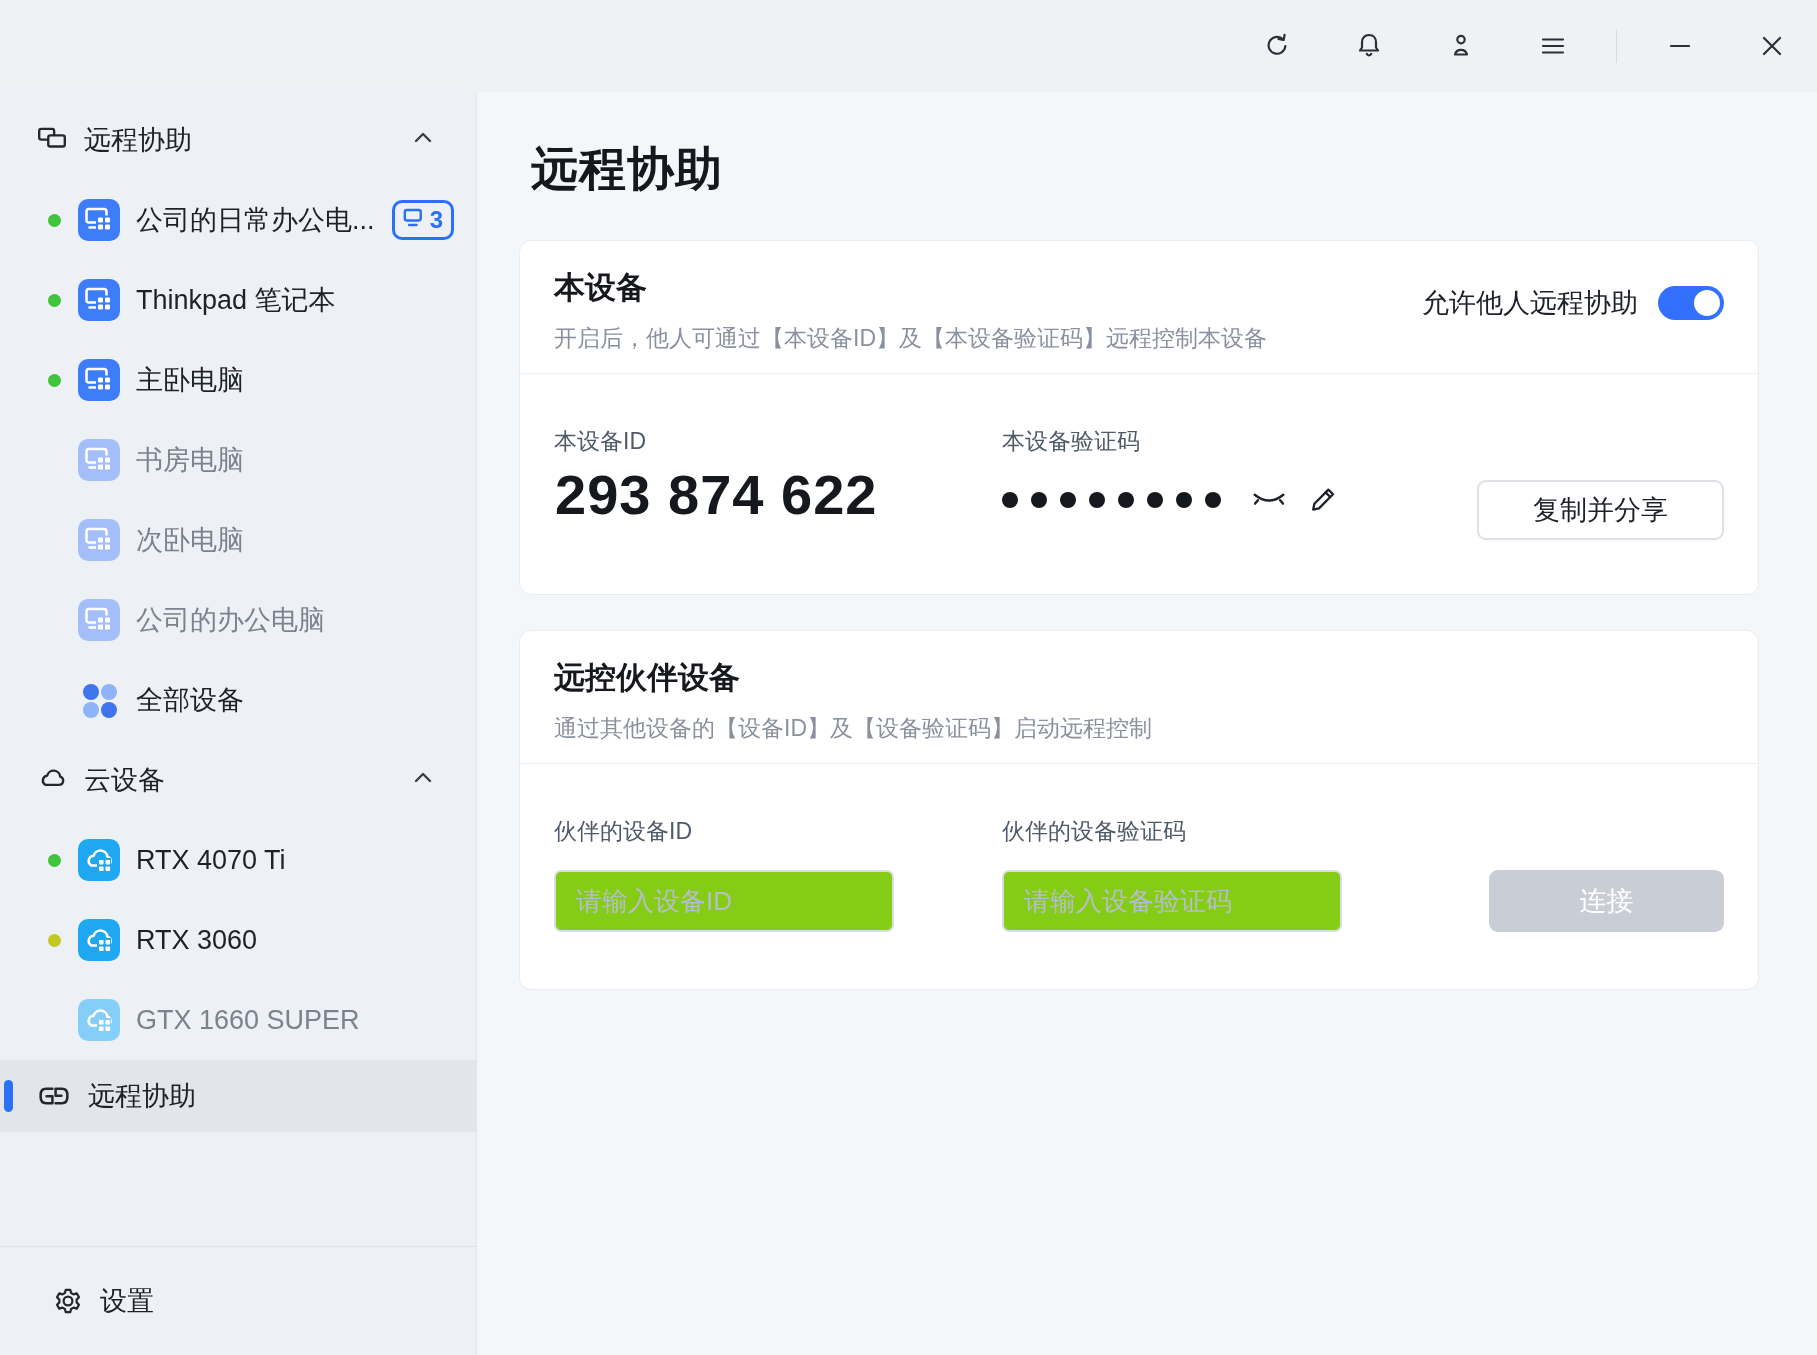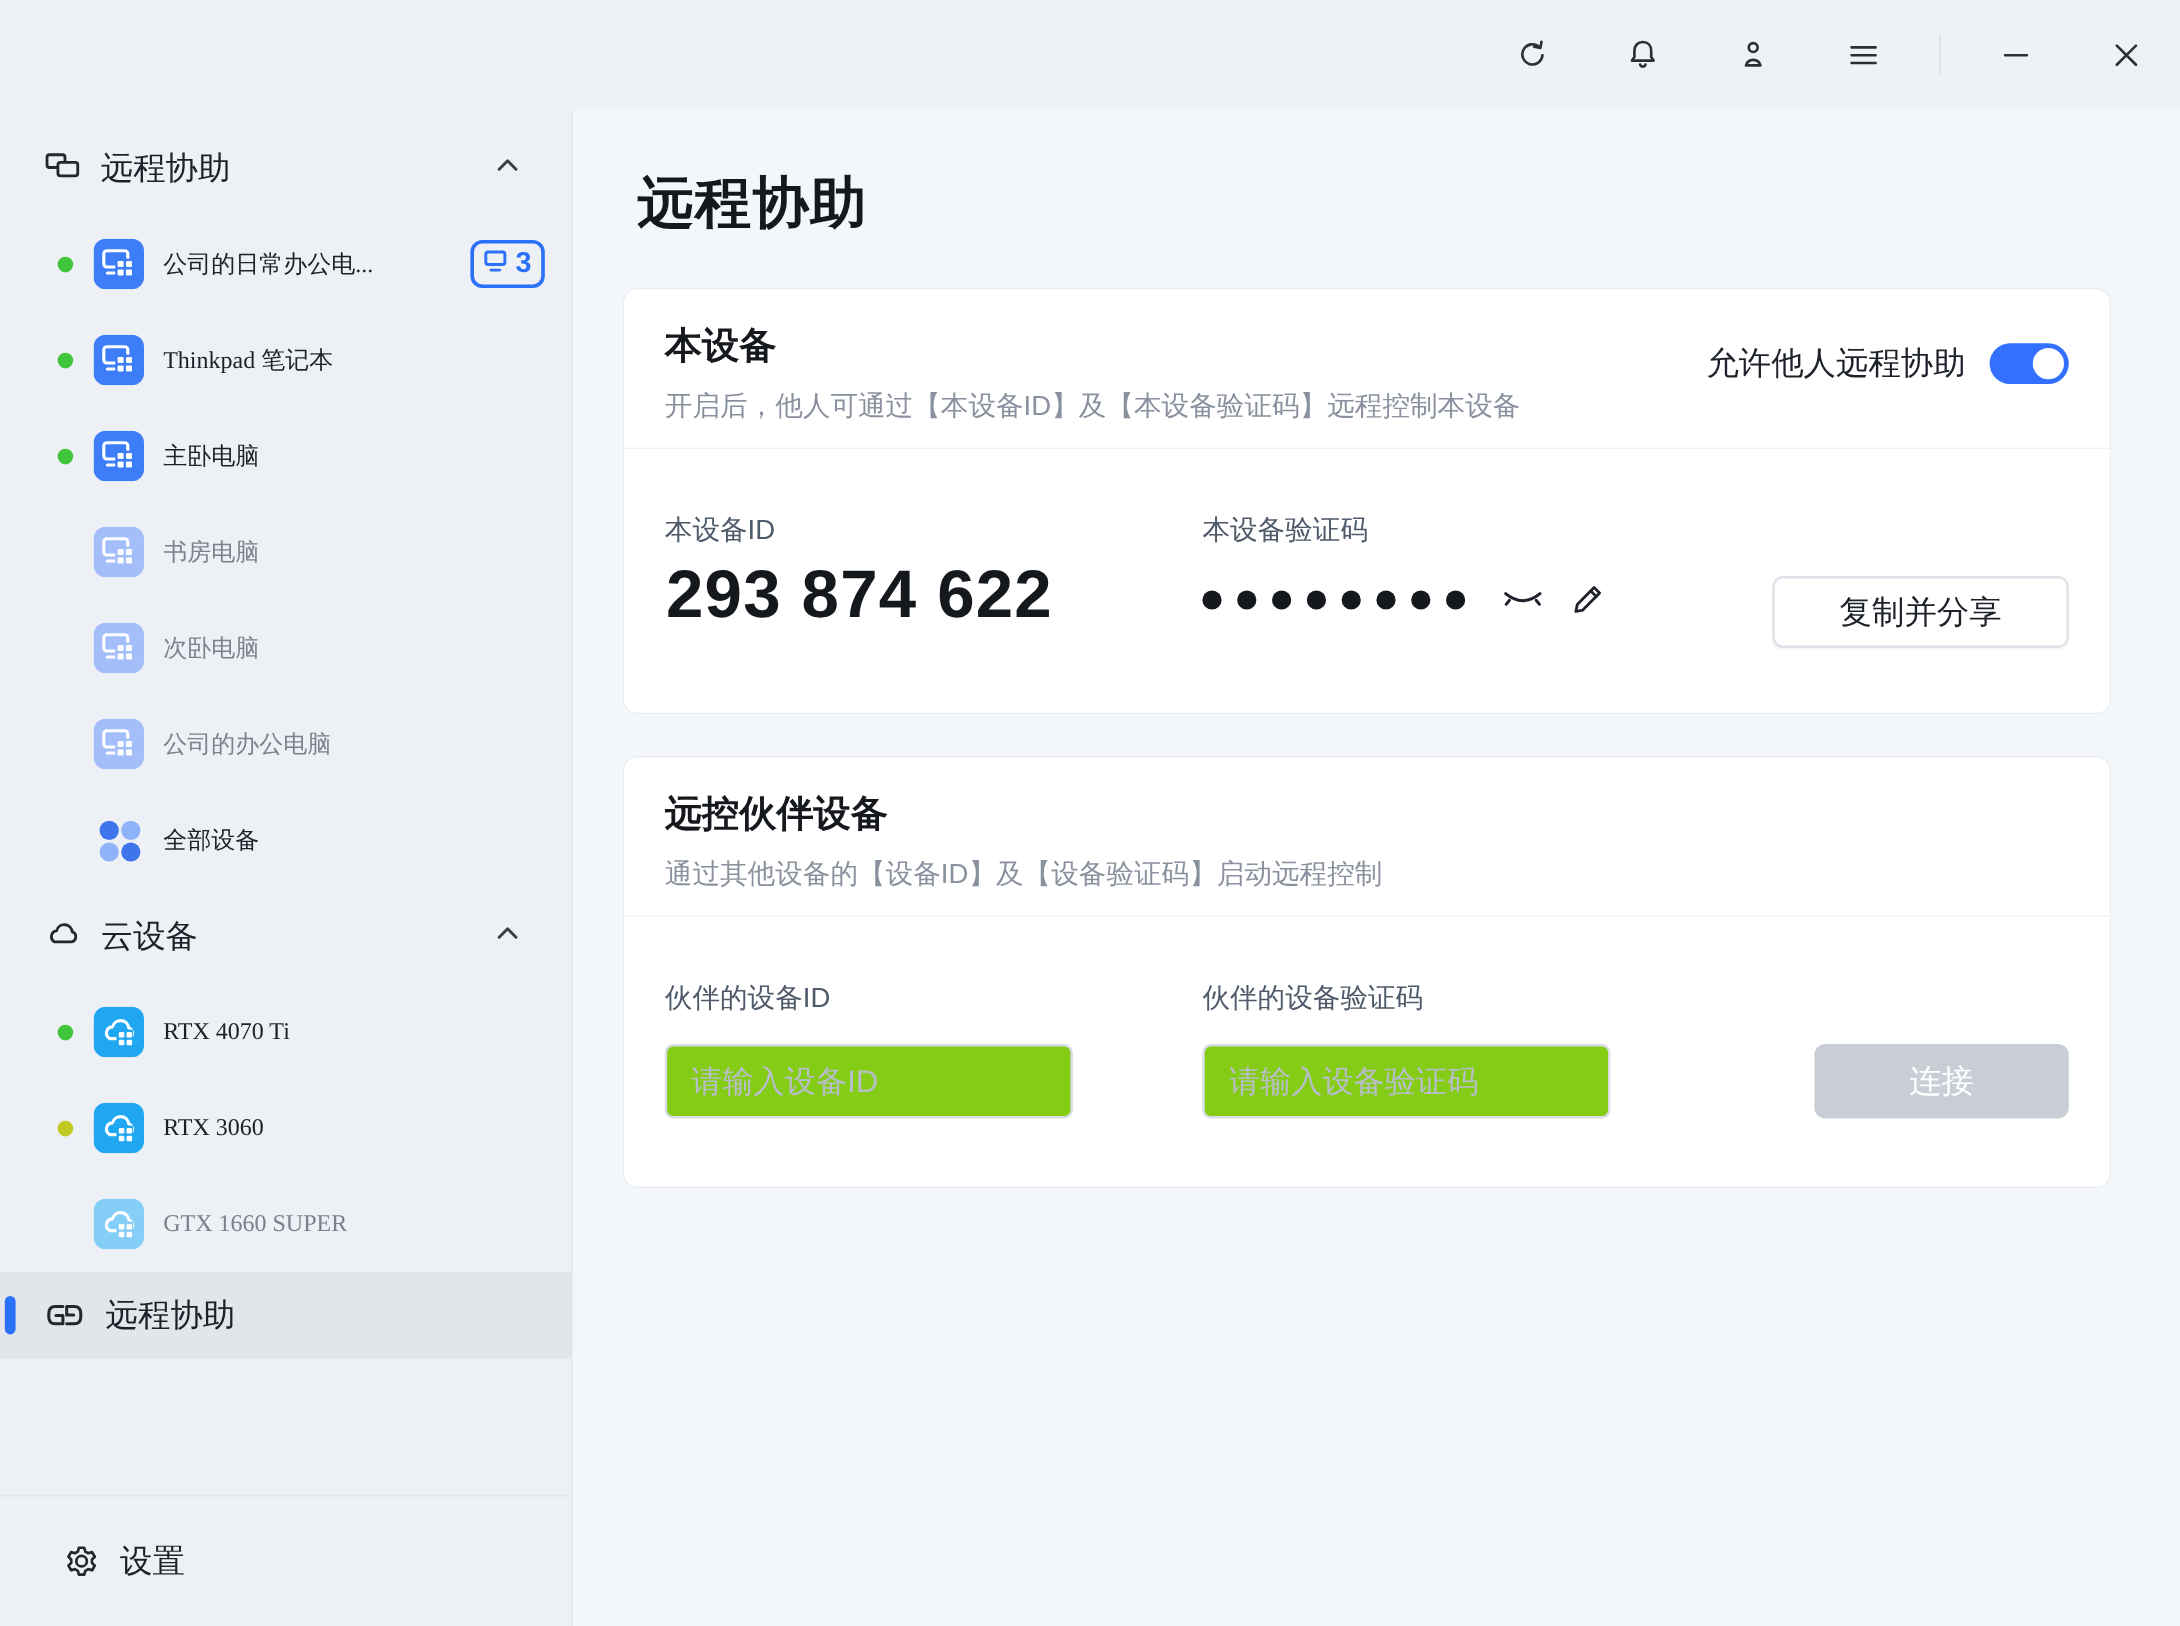--- a/index.html
+++ b/index.html
@@ -23,21 +23,21 @@
   .shead-icon svg{width:32px;height:32px;stroke:#23272E;fill:none;stroke-width:2.2;stroke-linejoin:round;stroke-linecap:round;}
   .shead-label{flex:1;margin-left:16px;font-size:27px;color:#1D2129;font-weight:500;}
   .chev svg{width:26px;height:26px;stroke:#3A3F46;fill:none;stroke-width:2.4;stroke-linecap:round;stroke-linejoin:round;}
   .srow{height:80px;display:flex;align-items:center;padding-left:48px;padding-right:22px;cursor:pointer;}
   .sdot{width:13px;height:13px;border-radius:50%;margin-right:17px;flex:0 0 13px;}
   .sdot.green{background:var(--online-dot-green);}
   .sdot.yellow{background:var(--busy-dot-yellow);}
   .sdot.none{visibility:hidden;}
   .tile{width:42px;height:42px;margin-right:16px;flex:0 0 42px;}
   .tile svg{width:42px;height:42px;display:block;}
-  .sname{font-size:20px;color:#1D2129;white-space:nowrap;overflow:hidden;text-overflow:ellipsis;font-family:Liberation Serif, serif;}
+  .sname{font-size:27px;color:#1D2129;white-space:nowrap;overflow:hidden;text-overflow:ellipsis;}
   .sname.offline{color:#7A828D;}
   .badge{margin-left:auto;display:flex;align-items:center;gap:5px;border:3px solid var(--accent-blue);border-radius:10px;color:var(--accent-blue);padding:2px 8px;height:40px;}
   .badge svg{width:22px;height:20px;stroke:var(--accent-blue);fill:none;}
   .badge-num{font-size:24px;font-weight:700;}
   .assist-row{position:relative;height:72px;background:#E2E5E9;display:flex;align-items:center;padding-left:36px;cursor:pointer;}
   .assist-row::before{content:"";position:absolute;left:4px;top:20px;width:9px;height:32px;border-radius:5px;background:var(--accent-blue);}
   .assist-row svg{width:36px;height:28px;stroke:#23272E;fill:none;stroke-width:2.4;stroke-linecap:round;stroke-linejoin:round;}
   .assist-label{margin-left:16px;font-size:27px;color:#1D2129;}
   .sidebar-footer{position:absolute;left:0;right:0;bottom:0;height:109px;border-top:1px solid #DFE3E7;}
   .settings-row{height:100%;display:flex;align-items:center;padding-left:52px;cursor:pointer;}
@@ -62,21 +62,21 @@
   .col1{left:0;}
   .col2{left:448px;}
   .id-value{position:absolute;left:1px;top:88px;font-size:56px;font-weight:800;color:#15181D;letter-spacing:1px;}
   .code-row{position:absolute;left:448px;top:104px;height:44px;display:flex;align-items:center;}
   .mask-dot{width:16px;height:16px;border-radius:50%;background:#15181D;margin-right:13px;}
   .code-row .icon-btn{margin-left:16px;}
   .code-row svg{width:36px;height:30px;stroke:#1D2129;fill:none;stroke-width:2.3;stroke-linecap:round;stroke-linejoin:round;}
   .copy-btn{position:absolute;right:0;top:106px;width:247px;height:60px;background:#fff;border:2px solid #DEE1E7;border-radius:9px;font-size:27px;color:#1D2129;display:flex;align-items:center;justify-content:center;cursor:pointer;box-shadow:0 1px 2px rgba(0,0,0,.04);}
   .tinput{position:absolute;top:106px;width:340px;height:62px;border:2px solid #D8DCE3;border-radius:7px;background:#84cc16;font-size:26px;color:#1D2129;padding:0 20px;outline:none;}
   .tinput::placeholder{color:#B8BEC8;}
-  .connect-btn{position:absolute;right:0;top:106px;width:212px;height:62px;background:#C9CED6;border:none;border-radius:9px;font-size:27px;color:#fff;display:flex;align-items:center;justify-content:center;cursor:default;}
+  .connect-btn{position:absolute;right:0;top:106px;width:235px;height:62px;background:#C9CED6;border:none;border-radius:9px;font-size:27px;color:#fff;display:flex;align-items:center;justify-content:center;cursor:default;}
 </style>
 </head>
 <body>
 
 <div class="stage">
 
   <div class="titlebar">
     <div class="tb-right">
       <div class="icon-btn">
         <svg viewBox="0 0 30 30">

